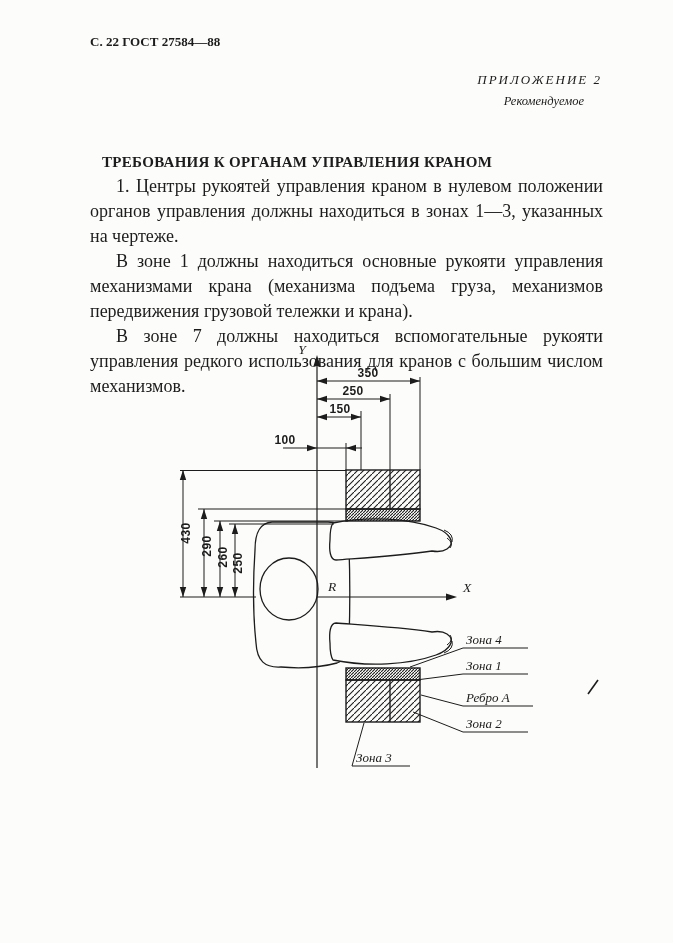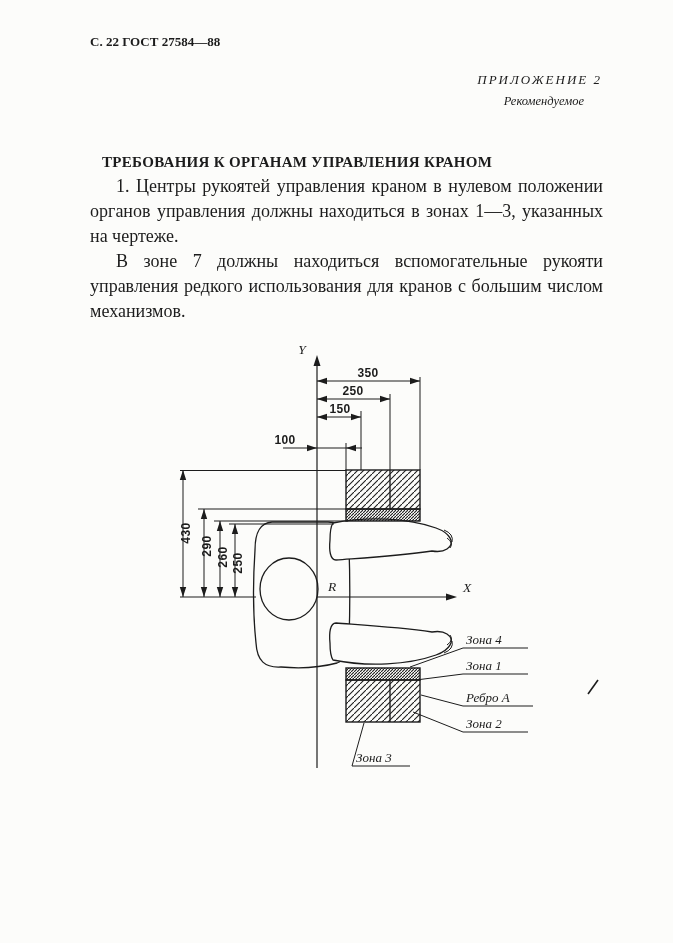--- a/index.html
+++ b/index.html
@@ -26,20 +26,21 @@
 
 <div class="page">
 
   <div class="hdr">С. 22 ГОСТ 27584—88</div>
   <div class="annex">ПРИЛОЖЕНИЕ 2</div>
   <div class="annex-kind">Рекомендуемое</div>
   <h1 class="title">ТРЕБОВАНИЯ К ОРГАНАМ УПРАВЛЕНИЯ КРАНОМ</h1>
 
   <div class="bodytext">
     <p>1. Центры рукоятей управления краном в нулевом положении органов управления должны находиться в зонах 1—3, указанных на чертеже.</p>
+    <p>В зоне 1 должны находиться основные рукояти управления механизмами крана (механизма подъема груза, механизмов передвижения грузовой тележки и крана).</p>
     <p>В зоне 7 должны находиться вспомогательные рукояти управления редкого использования для кранов с большим числом механизмов.</p>
   </div>
 
   <svg class="dwg" width="673" height="460" viewBox="0 340 673 460" xmlns="http://www.w3.org/2000/svg">
     <defs>
       <pattern id="hatch" patternUnits="userSpaceOnUse" width="6" height="6">
         <path d="M-1.5,7.5 L7.5,-1.5" stroke="#1c1c1c" stroke-width="1.1"></path>
       </pattern>
       <pattern id="hatchDense" patternUnits="userSpaceOnUse" width="3" height="3">
         <path d="M-1,4 L4,-1" stroke="#1c1c1c" stroke-width="1.1"></path>

